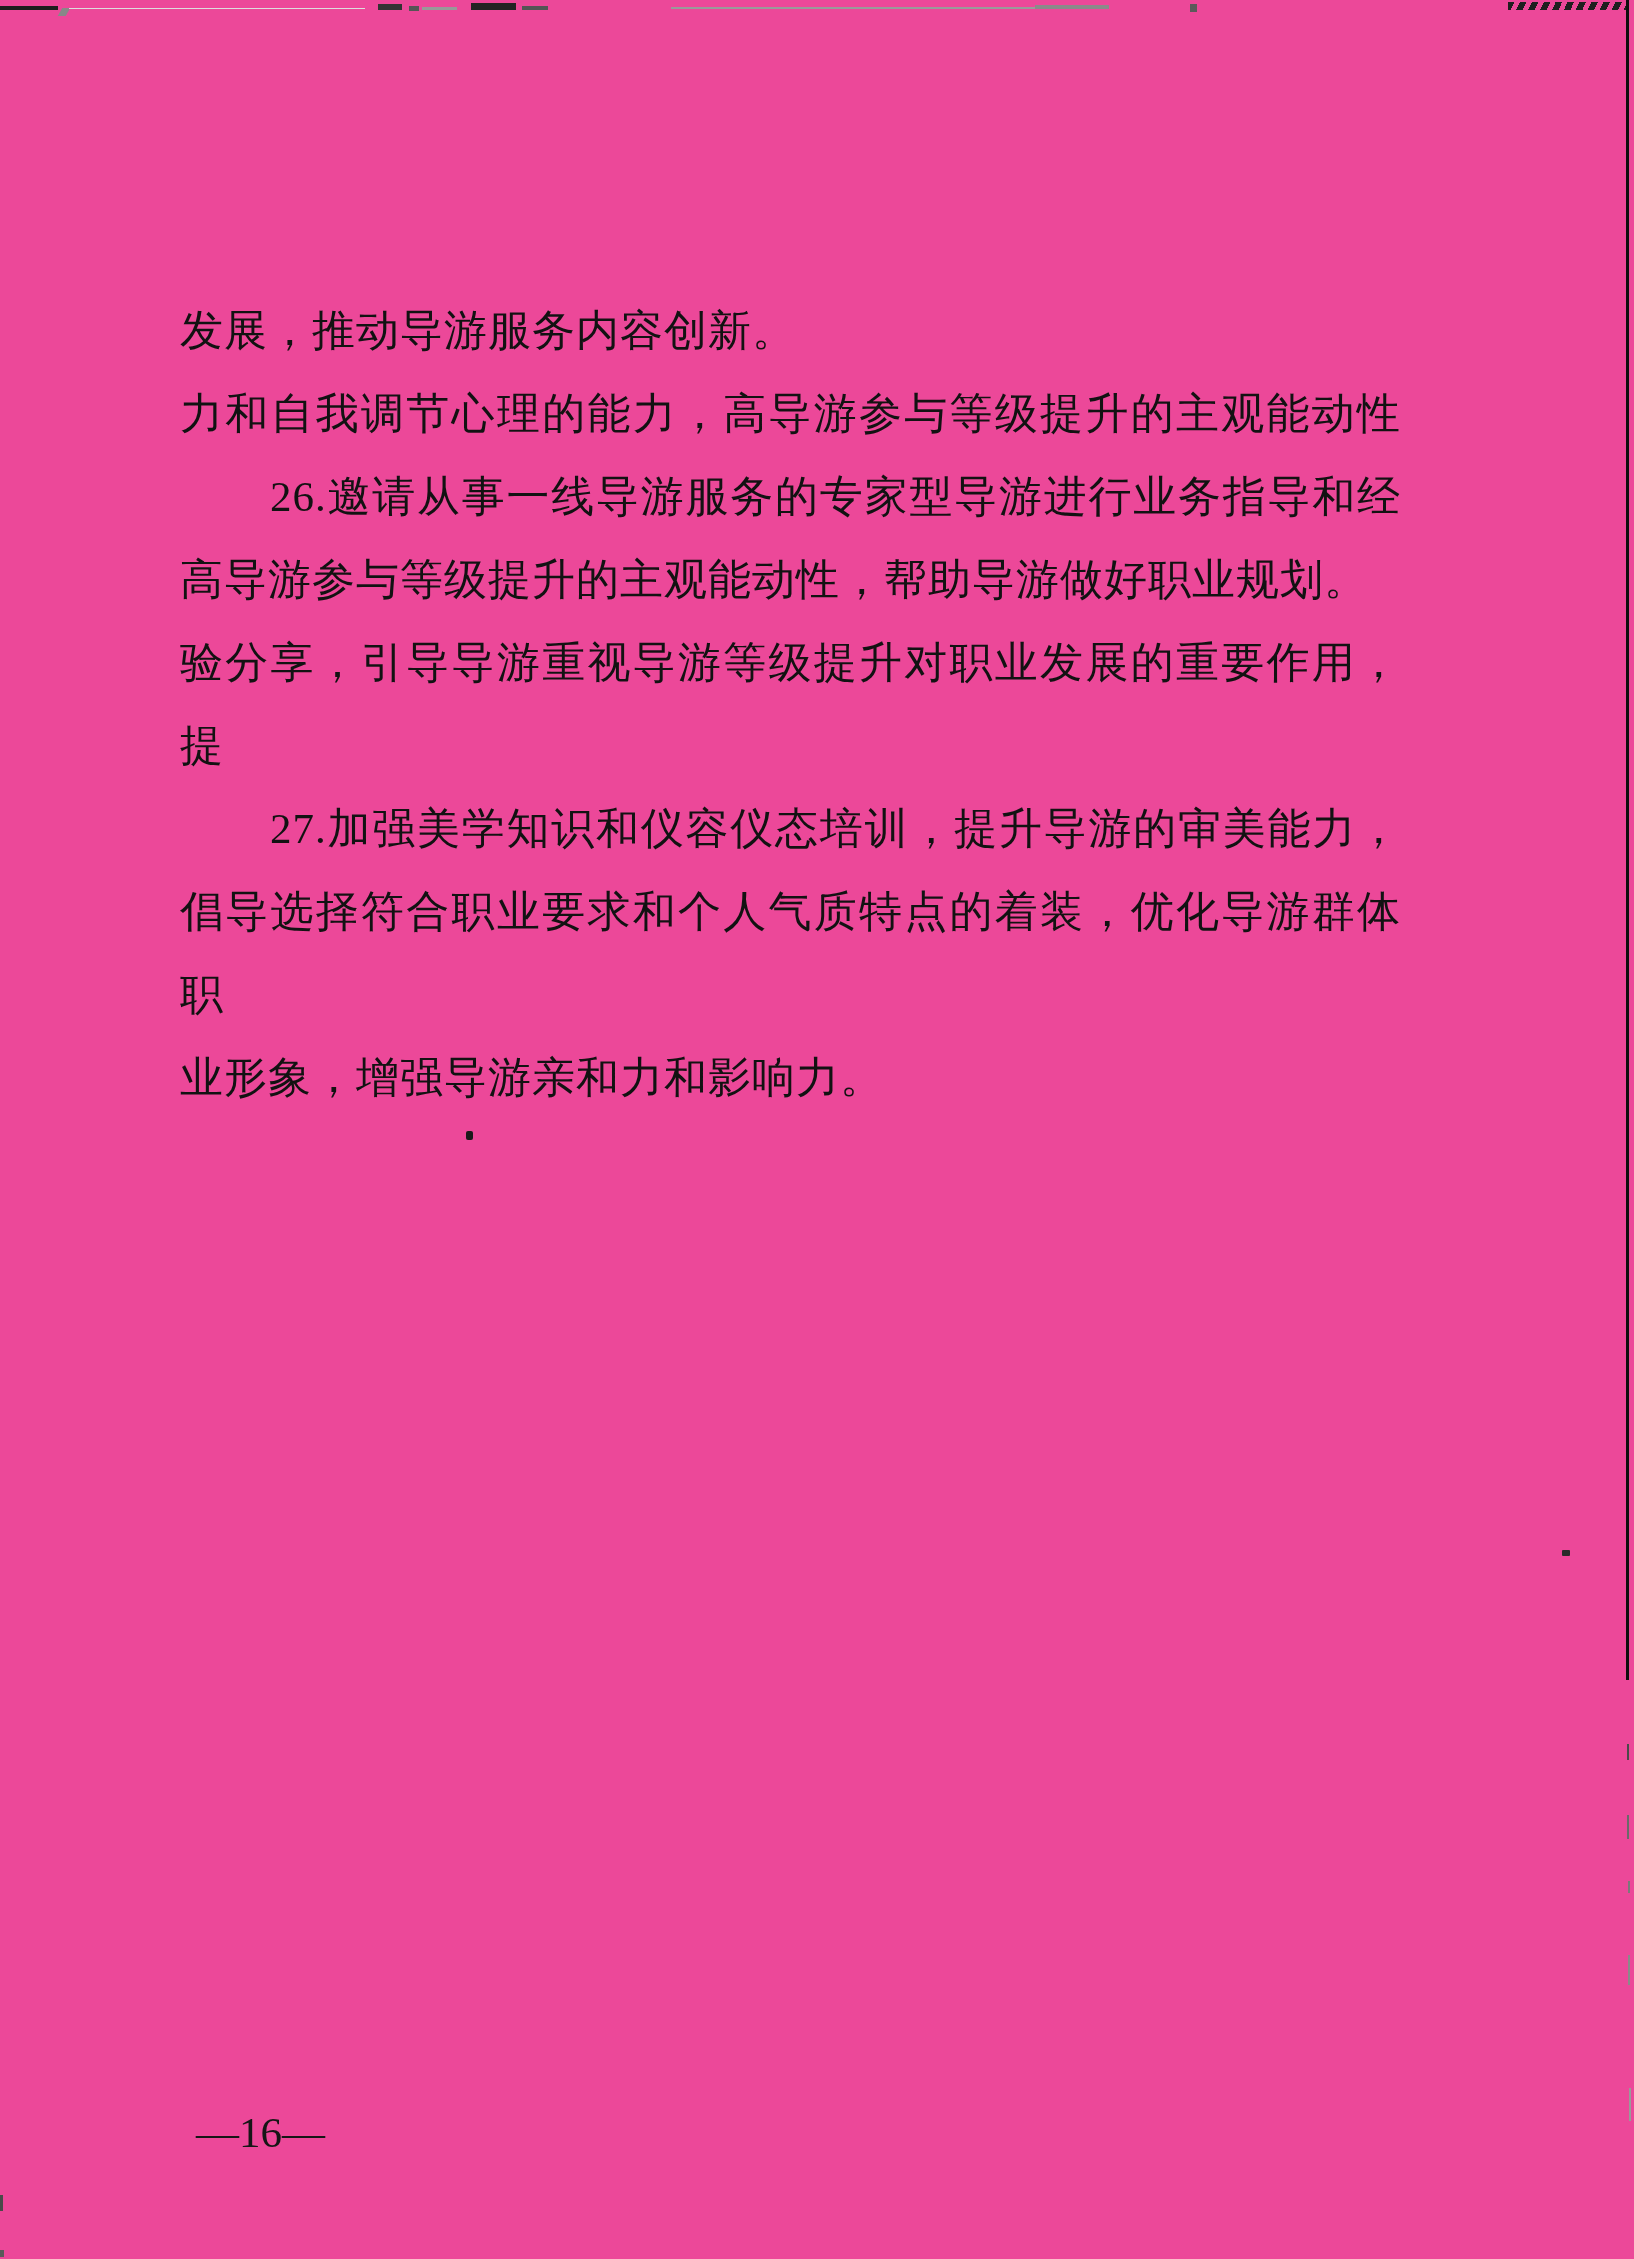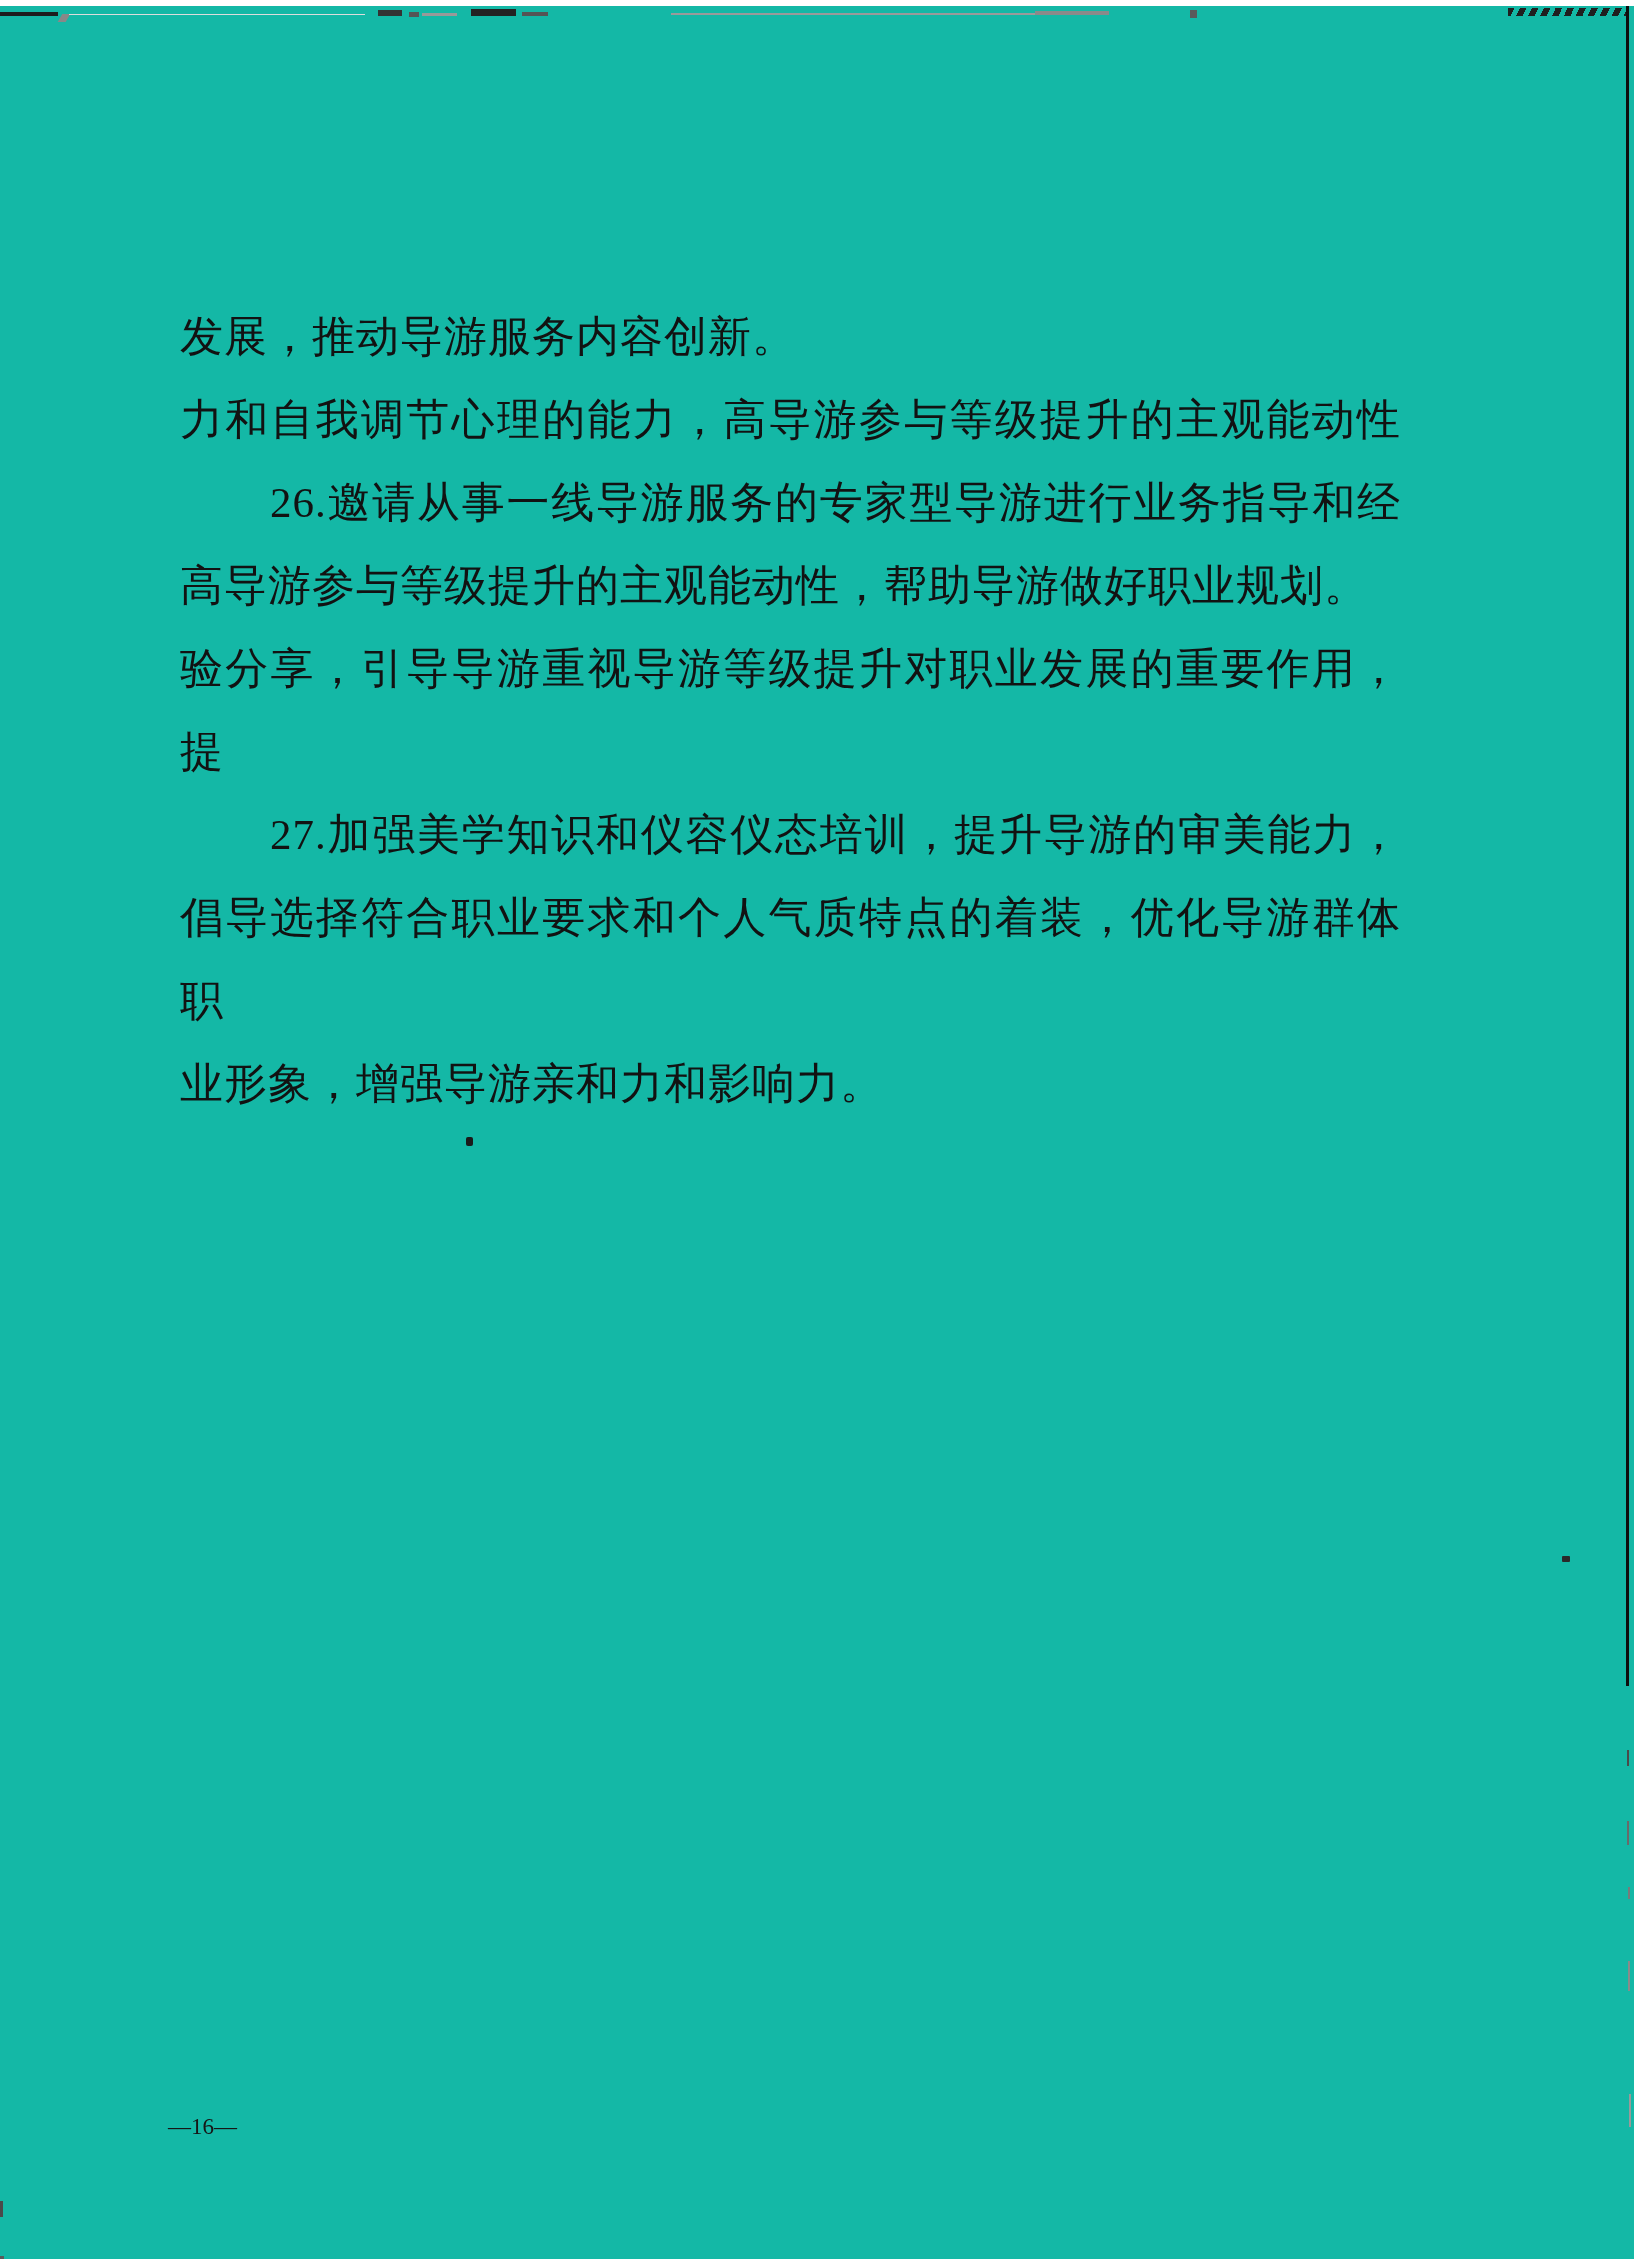--- a/index.html
+++ b/index.html
@@ -1,36 +1,36 @@
 <!DOCTYPE html>
 <html><head>
 <meta charset="utf-8">
 <style>
   html,body{margin:0;padding:0;}
   body{
     width:1634px;height:2260px;position:relative;background:#ffffff;
     font-family:"Liberation Serif","DejaVu Serif",serif;
     overflow:hidden;
   }
-  .page{position:absolute;inset:0;background:#14b8a6;margin-top:6px;}
+  .page{position:absolute;inset:0;background:#ec4899;}
 
   
   .content{
     position:absolute;left:180px;top:289px;width:1221px;
     color:#121212;font-size:43px;line-height:83px;
     letter-spacing:1px;
   }
   .line{margin:0;text-align:justify;text-align-last:justify;white-space:normal;}
   .line.end{text-align-last:left;}
   .line.indent{text-indent:90px;}
 
   
   .page-number{
-    position:absolute;left:168px;top:2108px;
-    font-size:23px;color:#161616;letter-spacing:0px;
+    position:absolute;left:196px;top:2108px;
+    font-size:43px;color:#161616;letter-spacing:0px;
   }
 
   
   .artifact{position:absolute;background:#222;}
   .a-top1{left:0;top:5.9px;width:58px;height:3.9px;background:#1d1d1d;}
   .a-top1b{left:60px;top:7.9px;width:7.9px;height:7.9px;background:#888;transform:skewX(-30deg);}
   .a-topfaint{left:69px;top:7.9px;width:296px;height:1px;background:#ddd;}
   .a-top2a{left:378px;top:3.9px;width:23.6px;height:5.9px;background:#333;}
   .a-top2b{left:409px;top:5.9px;width:9.9px;height:4.9px;background:#555;}
   .a-top2c{left:422px;top:6.9px;width:35px;height:3px;background:#999;}

